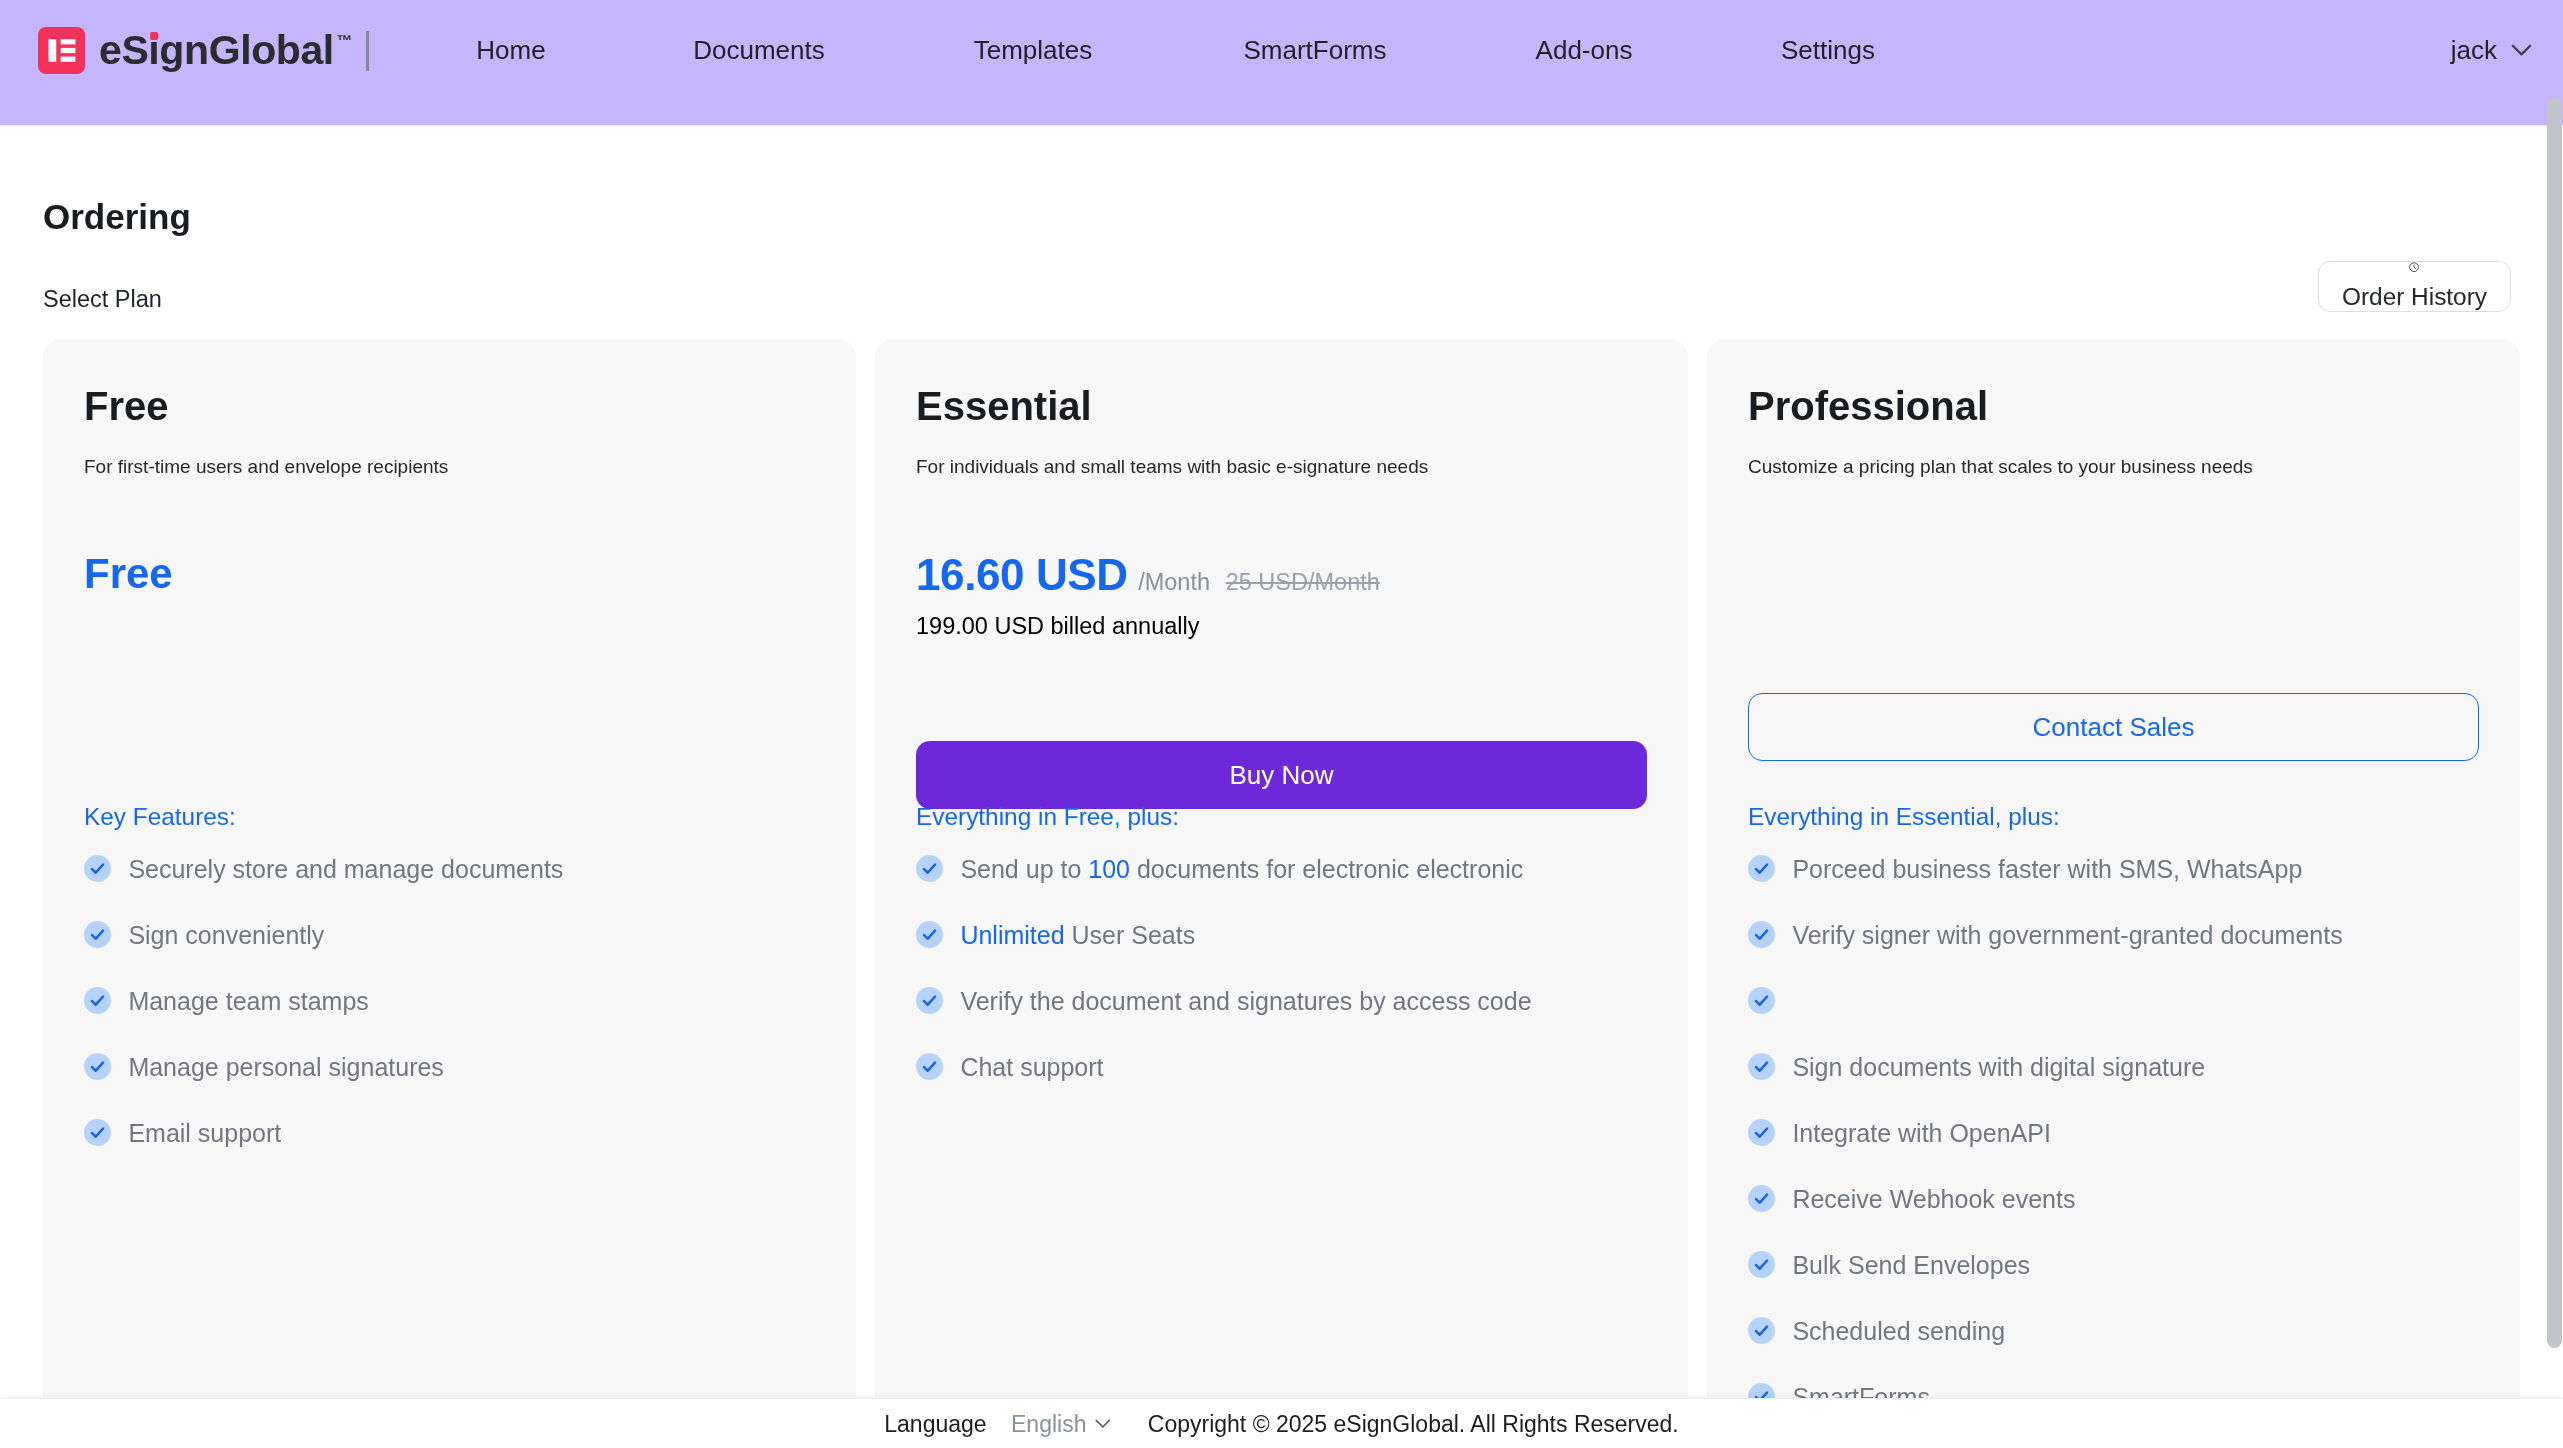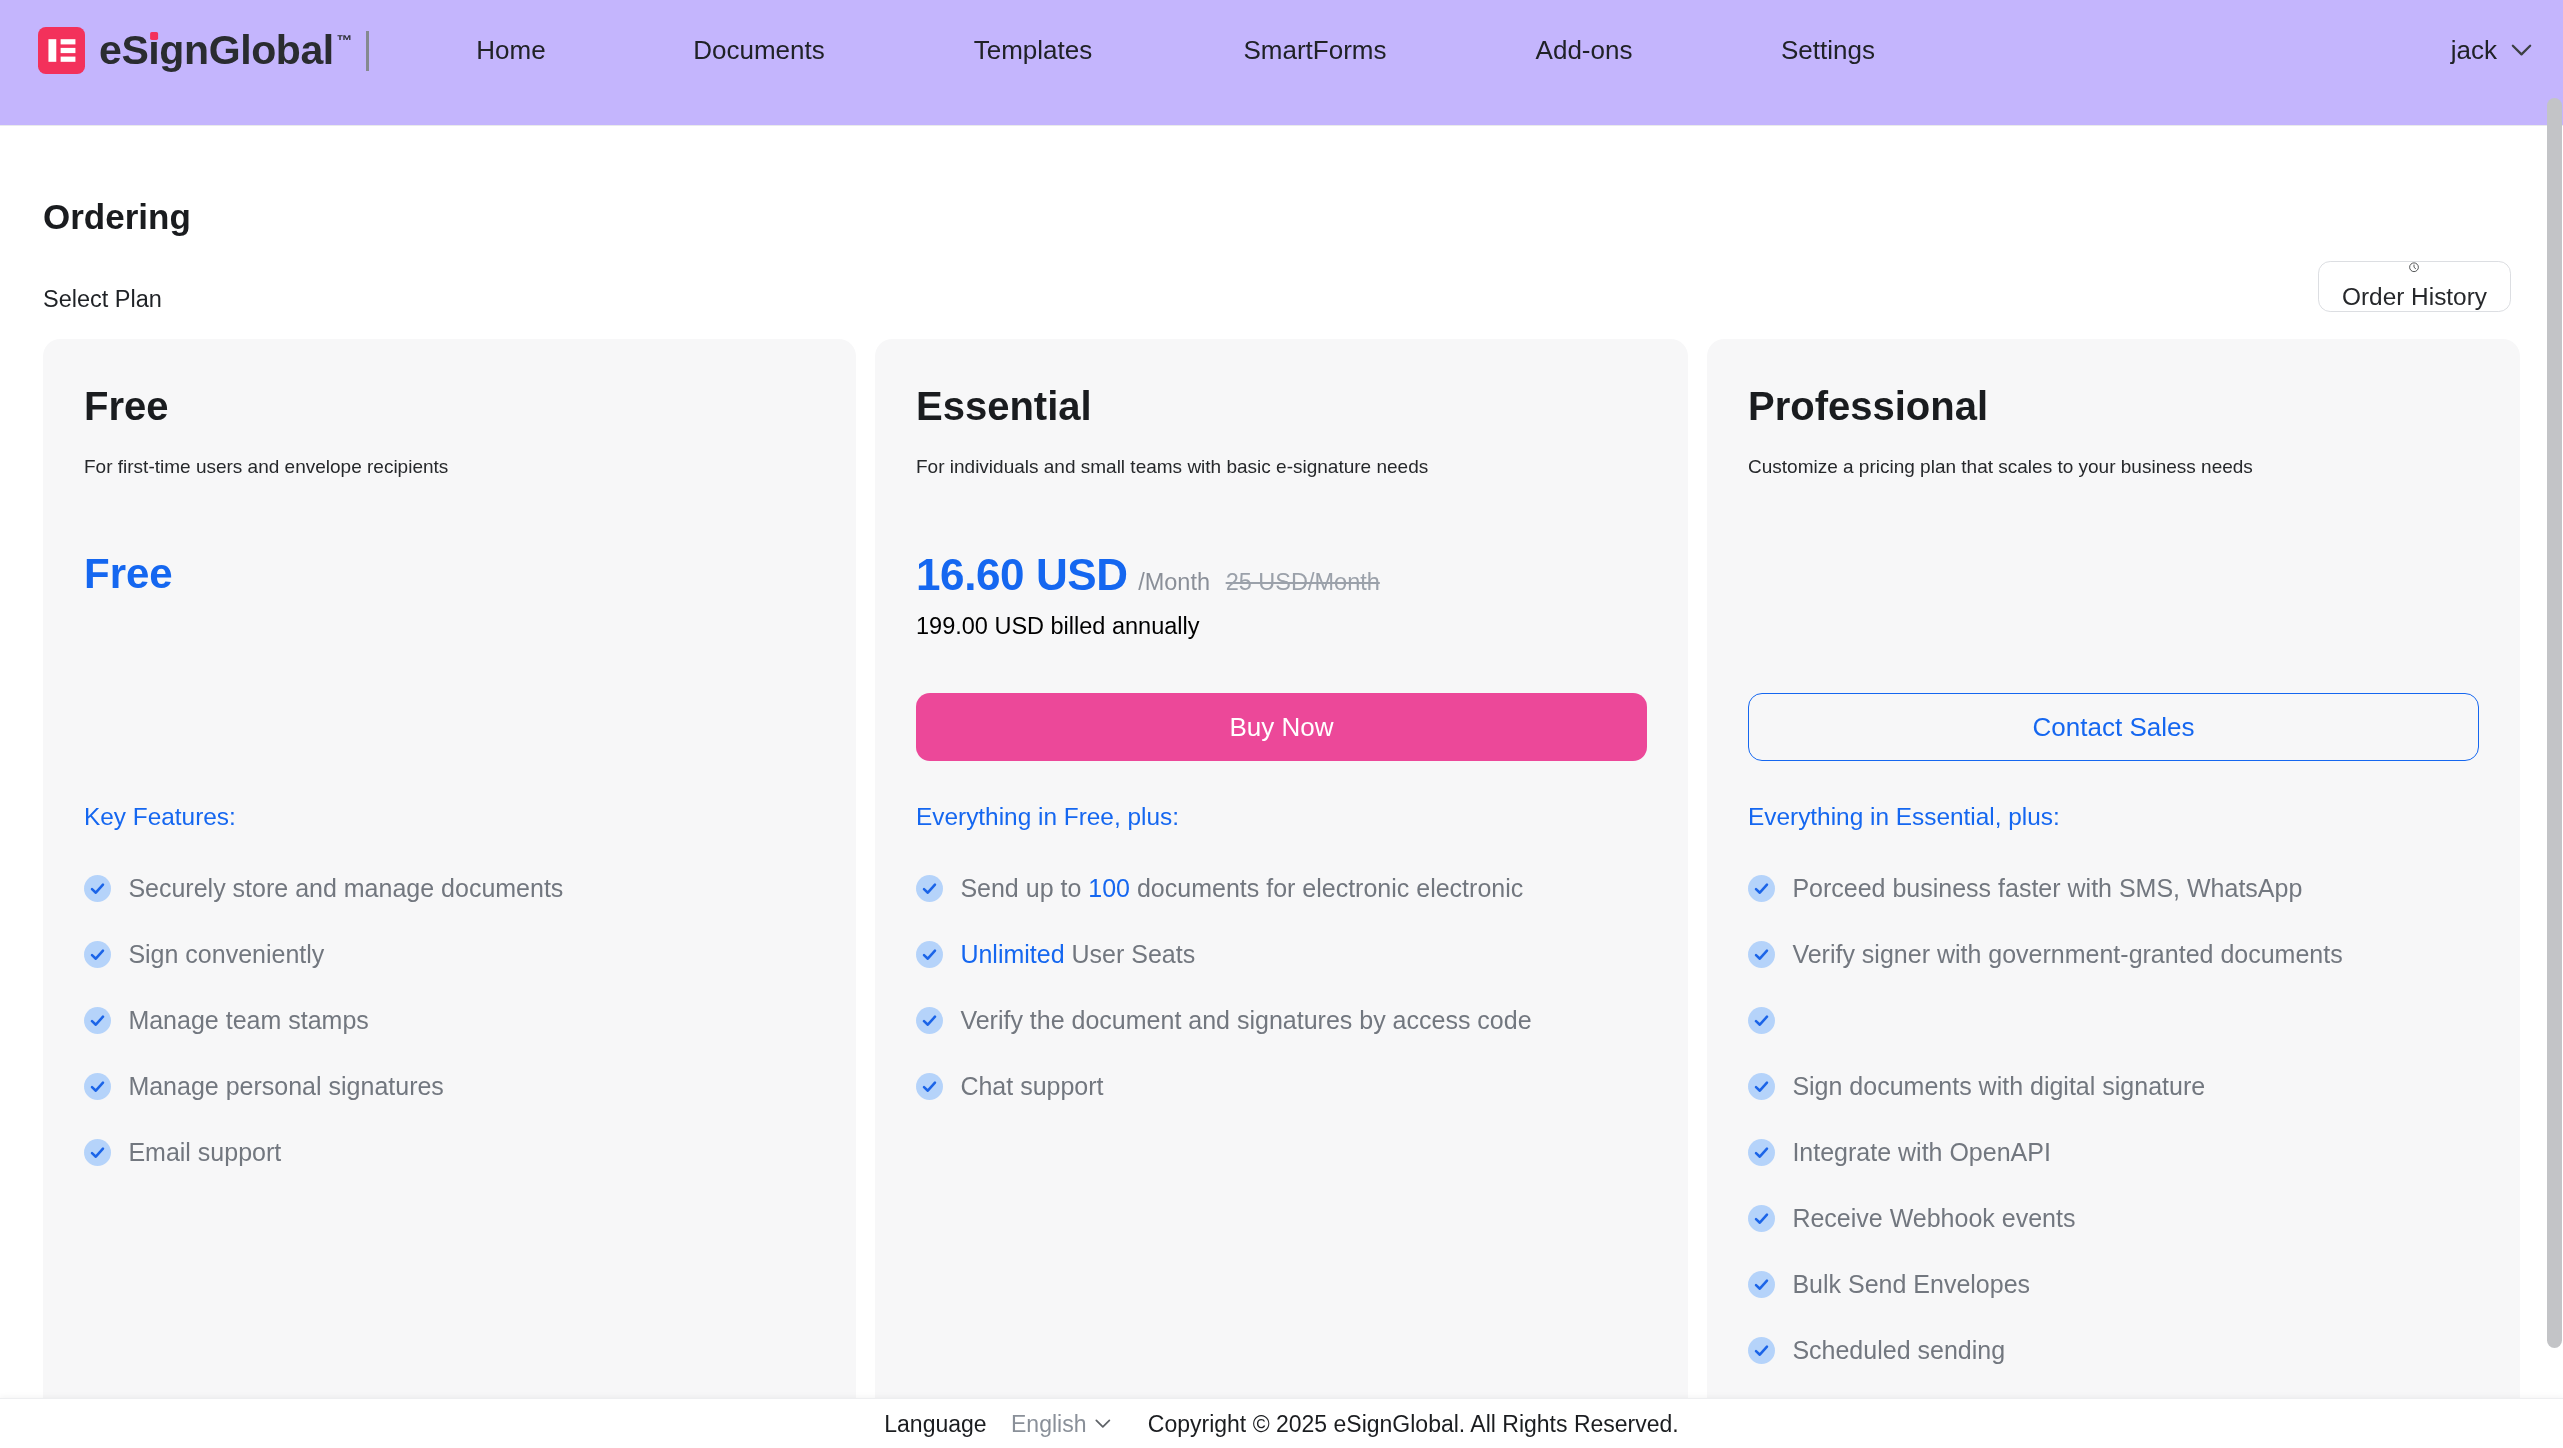--- a/index.html
+++ b/index.html
@@ -39,26 +39,26 @@
   .card-desc  { position:absolute; top:117px; left:41px; right:35px; font-size:19px; color:#26282B; }
   .price-row  { position:absolute; top:211px; left:41px; right:35px; display:flex; align-items:baseline; white-space:nowrap; }
   .price-main { font-size:44px; font-weight:700; color:#1567F0; letter-spacing:-0.4px; }
   .price-free { font-size:42px; font-weight:700; color:#1567F0; }
   .price-period { font-size:23.5px; color:#8A8F98; margin-left:10.5px;text-align:right; }
   .price-original { font-size:23.5px; color:#9BA1AA; text-decoration:line-through; margin-left:15.7px; }
   .billing-note { position:absolute; top:274px; left:41px; font-size:23.5px; color:#000000; }
 
   .cta { position:absolute; top:354px; left:41px; right:41px; height:68px; border-radius:14px;
          display:flex; align-items:center; justify-content:center; font-size:26px; font-weight:500; cursor:pointer; }
-  .cta-primary { background:#ec4899; color:#fff; border:none; }
+  .cta-primary { background:#6d28d9; color:#fff; border:none;margin-top:48px; }
   .cta-outline { background:transparent; color:#1567F0; border:1.7px solid #1567F0; }
 
   .features-heading { position:absolute; top:464px; left:41px; font-size:24.4px; font-weight:500; color:#1567F0; }
   .features { position:absolute; top:516px; left:41px; right:26px; list-style:none; }
-  .feature { height:66px; display:flex; align-items:center; }
+  .feature { height:66px; display:flex; }
   .check-icon { width:27px; height:27px; flex:0 0 27px; }
   .feature-text { margin-left:17.4px; font-size:25px; color:#72777F; white-space:nowrap; }
   .hl { color:#1567F0; }
 
   
   .footer { position:absolute; left:0; right:0; bottom:0; height:51px; background:#fff; z-index:5;
             border-top:0.9px solid #EDEEF0; box-shadow:0 -1.7px 5.2px rgba(0,0,0,0.04);
             display:flex; align-items:center; justify-content:center; font-size:23px; }
   .lang-label { color:#1B1D20; }
   .lang-select { display:flex; align-items:center; gap:8.7px; margin-left:24.4px; cursor:pointer; }

